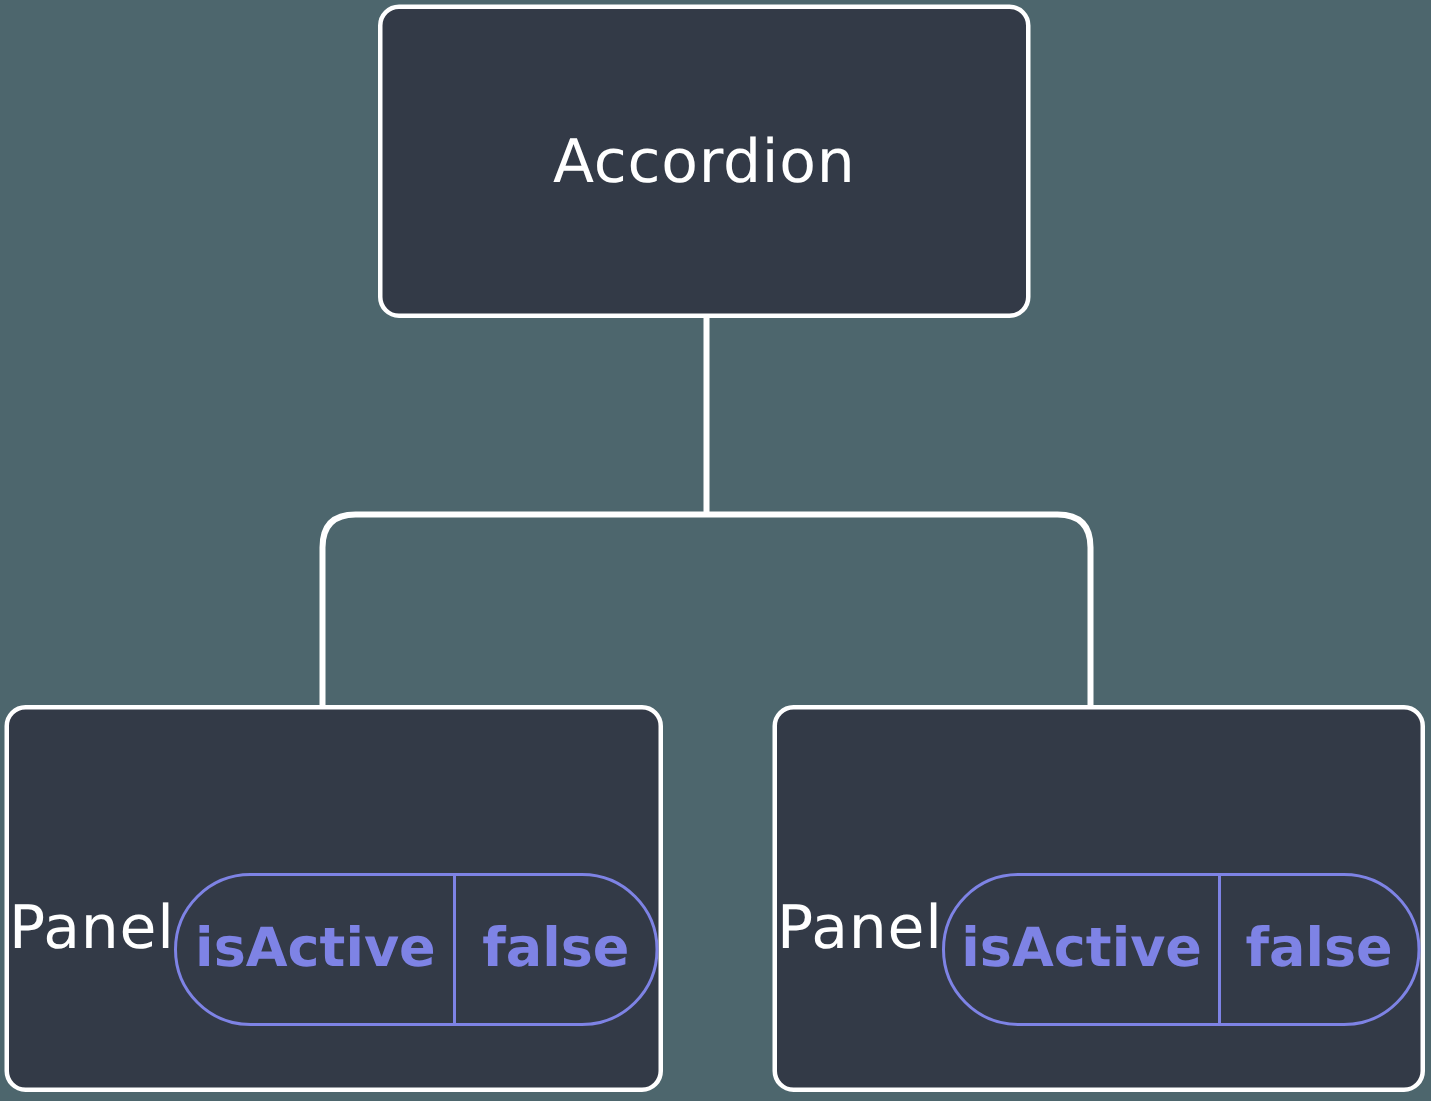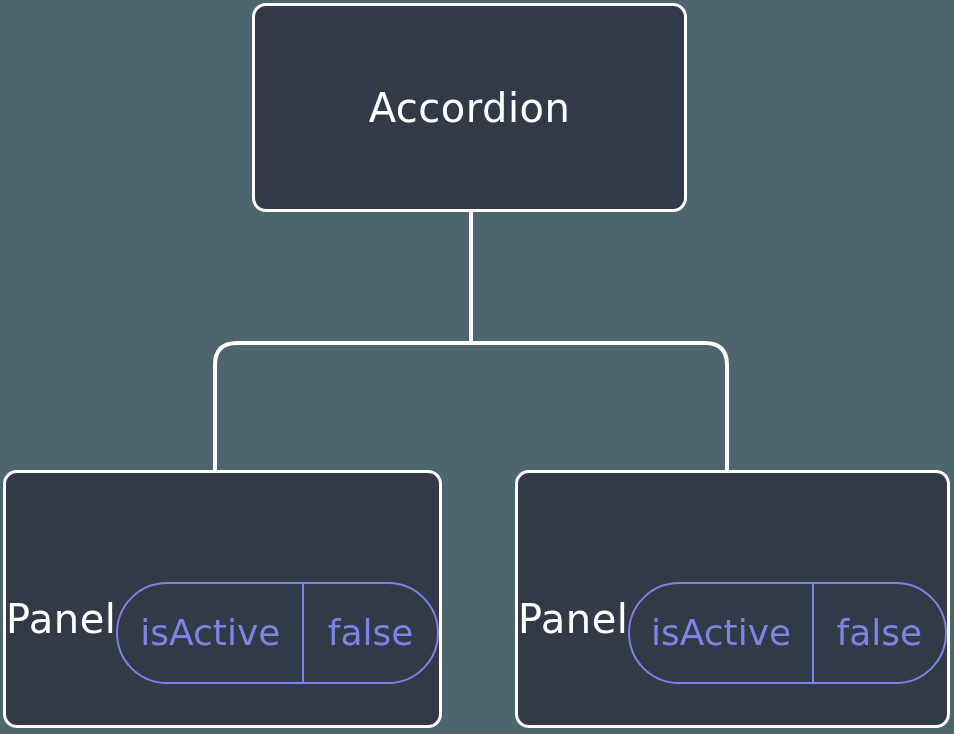--- a/index.html
+++ b/index.html
@@ -69,20 +69,21 @@
   }
   .prop-pill {
     margin-top: 28px;
     width: 368px;
     height: 102px;
     border: 2px solid var(--prop-accent);
     border-radius: 51px;
     display: flex;
     align-items: stretch;
     overflow: hidden;
+    font-weight: bold;
   }
   .prop-cell {
     display: flex;
     align-items: center;
     justify-content: center;
     font-size: 36px;
     line-height: 1;
     color: var(--prop-accent);
   }
   .prop-name {

